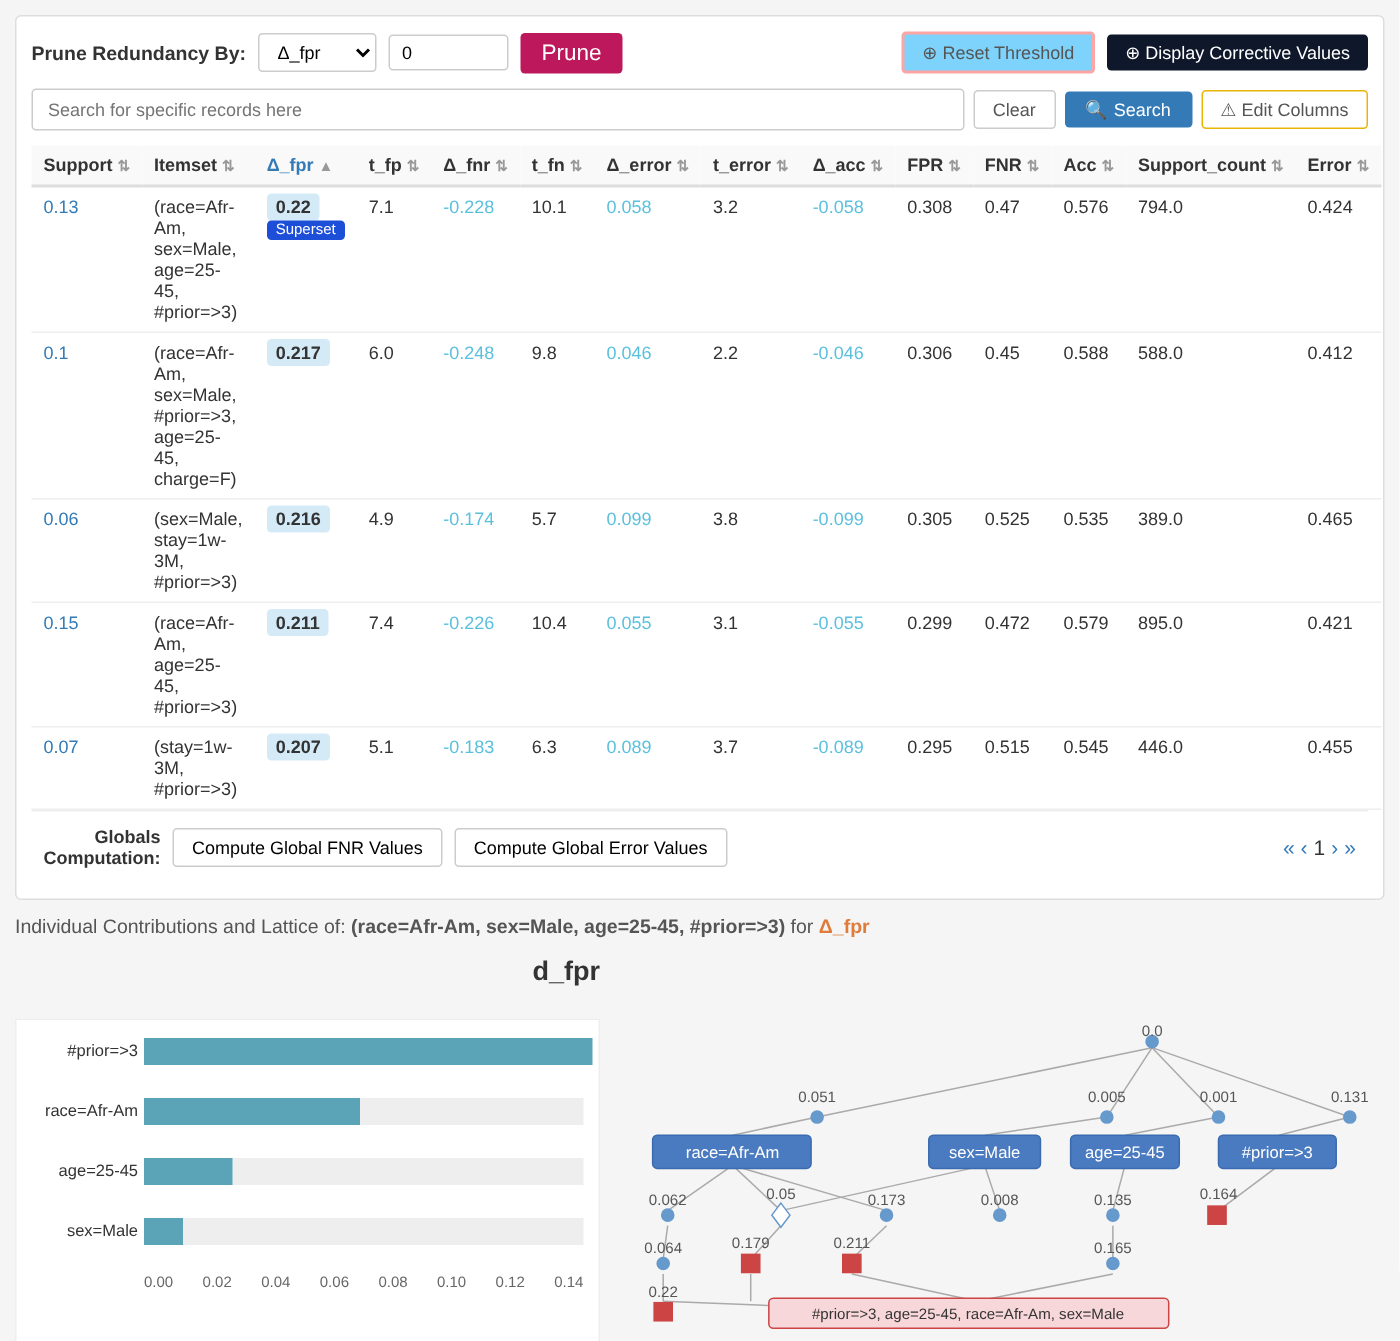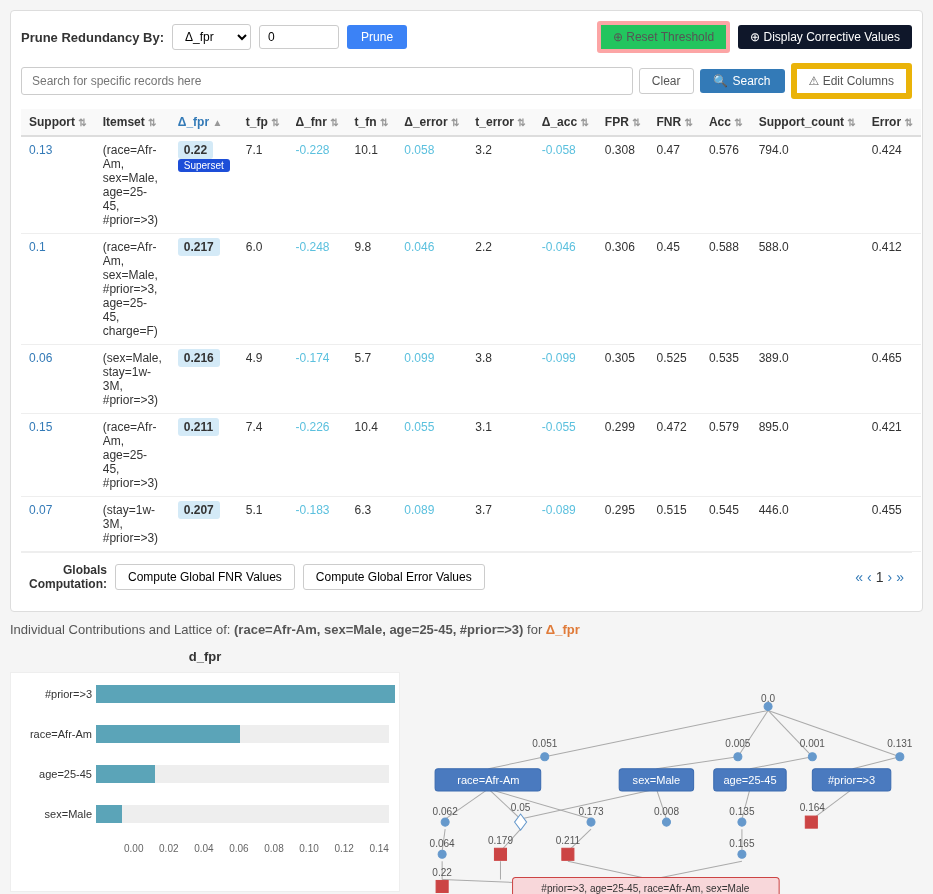--- a/index.html
+++ b/index.html
@@ -38,35 +38,35 @@
 
     .number-input {
       border: 1px solid #ccc;
       border-radius: 3px;
       padding: 4px 8px;
       font-size: 12px;
       width: 80px;
     }
 
     .btn-prune {
-      background: #3b82f6;
+      background: #be185d;
       color: #fff;
       border: none;
       border-radius: 3px;
       padding: 5px 14px;
-      font-size: 12px;
+      font-size: 15px;
       cursor: pointer;
     }
 
     .spacer { flex: 1; }
 
     .btn-reset {
-      background: #22c55e;
+      background: #7dd3fc;
       color: #555;
-      border: 4px solid #fca5a5;
+      border: 2px solid #fca5a5;
       border-radius: 3px;
       padding: 5px 12px;
       font-size: 12px;
       cursor: pointer;
     }
 
     .btn-display {
       background: #0f172a;
       color: #fff;
       border: none;
@@ -111,21 +111,21 @@
       font-size: 12px;
       cursor: pointer;
       display: flex;
       align-items: center;
       gap: 4px;
     }
 
     .btn-edit-columns {
       background: #fff;
       color: #555;
-      border: 6px solid #eab308;
+      border: 1px solid #eab308;
       border-radius: 3px;
       padding: 5px 12px;
       font-size: 12px;
       cursor: pointer;
     }
 
     table {
       width: 100%;
       border-collapse: collapse;
       font-size: 12px;
@@ -220,24 +220,24 @@
       display: flex;
       gap: 20px;
       align-items: flex-start;
     }
 
     .bar-chart-container {
       width: 390px;
     }
 
     .bar-chart-title {
-      text-align: center;
-      font-size: 13px;
+      text-align: right;
+      font-size: 18px;
       font-weight: bold;
-      margin-bottom: 8px;
+      margin-bottom: 21px;
     }
 
     .bar-chart-area {
       position: relative;
       background: #fff;
       border: 1px solid #eee;
       padding: 10px 50px 30px 80px;
     }
 
     .x-axis-title {
@@ -441,21 +441,21 @@
             <div style="flex: 1 1 0%; height: 18px; background: rgb(238, 238, 238); position: relative;">
               <div style="width: 20%; height: 100%; background: rgb(91, 164, 184);"></div>
             </div>
           </div>
           <div style="display: flex; align-items: center; margin-bottom: 18px; position: relative; height: 22px;">
             <span style="position: absolute; left: -82px; width: 78px; text-align: right; font-size: 11px;">sex=Male</span>
             <div style="flex: 1 1 0%; height: 18px; background: rgb(238, 238, 238); position: relative;">
               <div style="width: 9%; height: 100%; background: rgb(91, 164, 184);"></div>
             </div>
           </div>
-          <div style="display: flex; justify-content: space-between; font-size: 10px; color: rgb(102, 102, 102); margin-top: 4px; margin-left: 28px;">
+          <div style="display: flex; justify-content: space-between; font-size: 10px; color: rgb(102, 102, 102); margin-top: 4px;">
             <span>0.00</span>
             <span>0.02</span>
             <span>0.04</span>
             <span>0.06</span>
             <span>0.08</span>
             <span>0.10</span>
             <span>0.12</span>
             <span>0.14</span>
           </div>
         </div>

